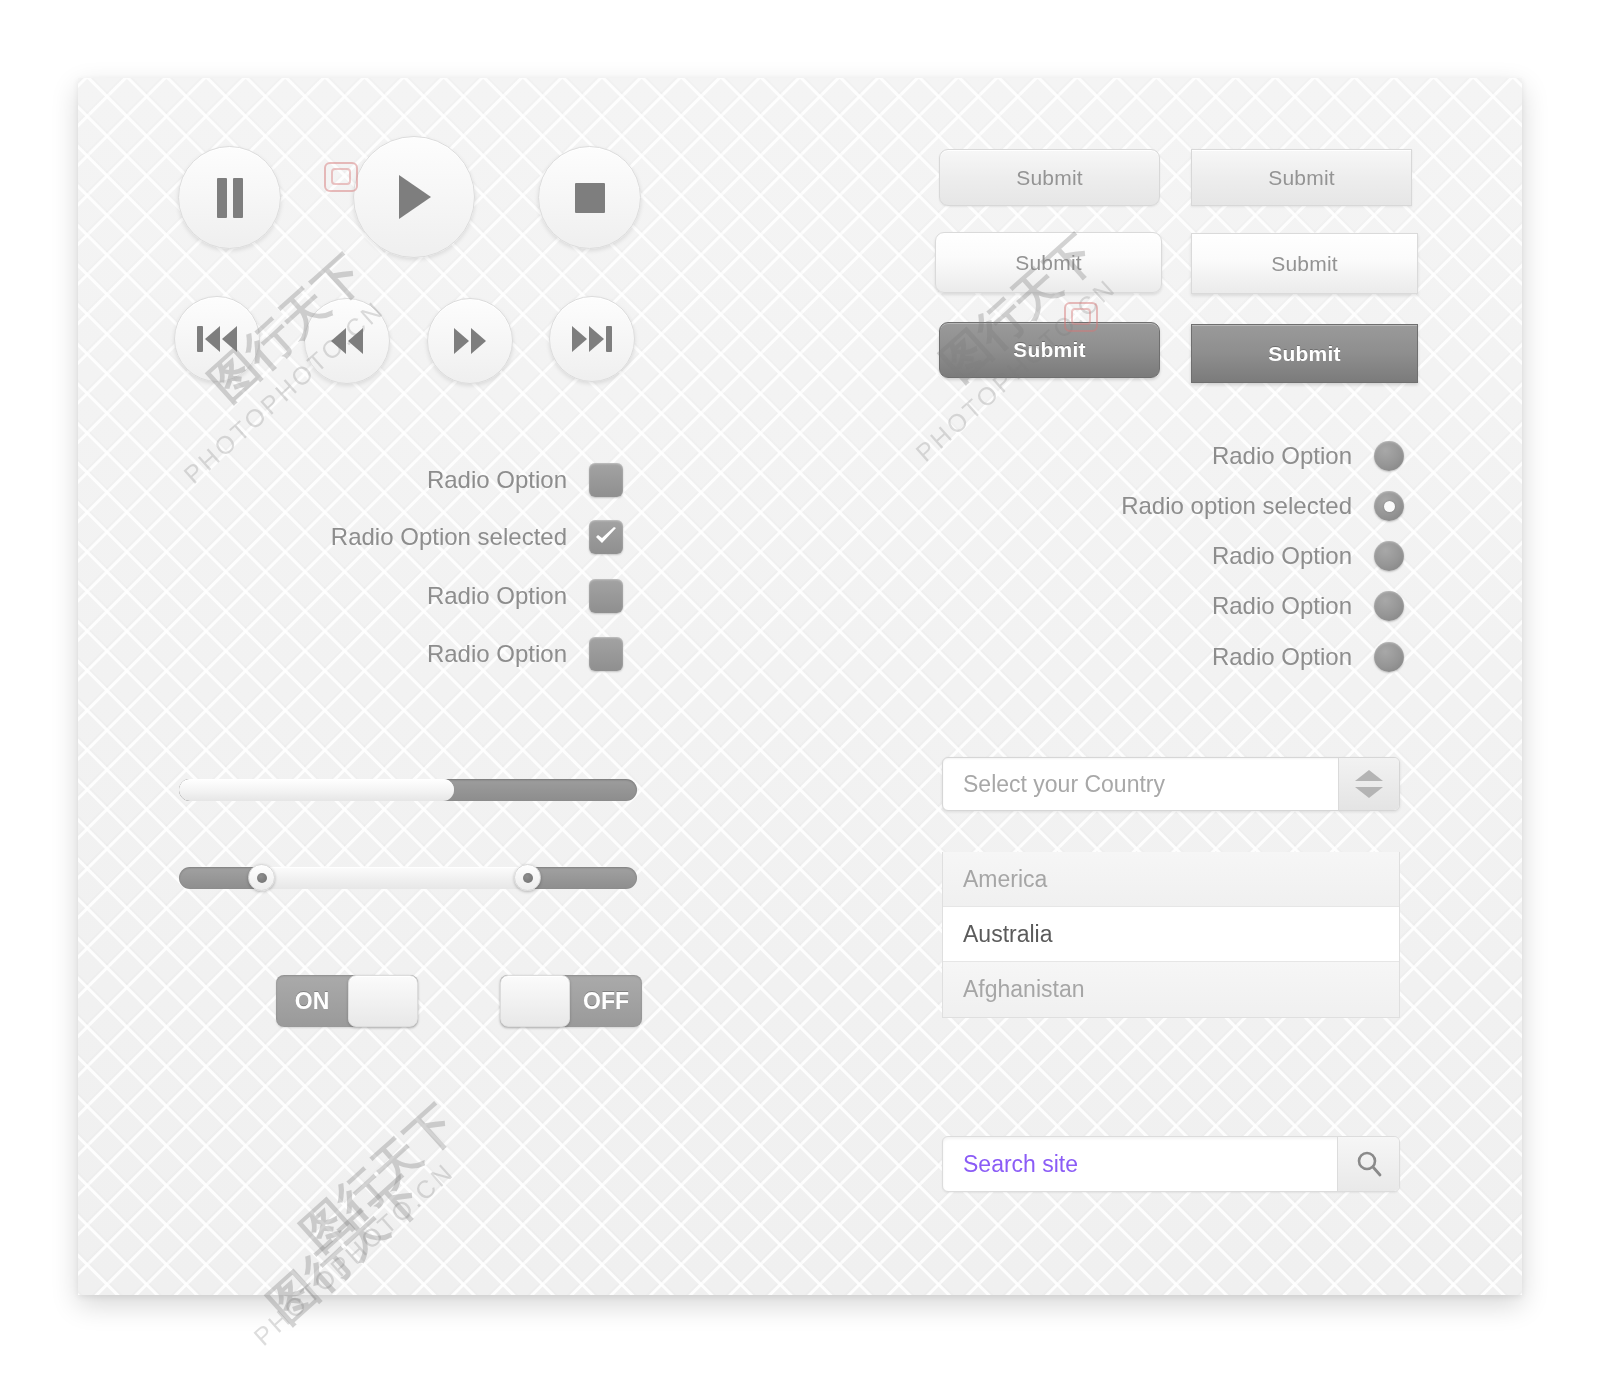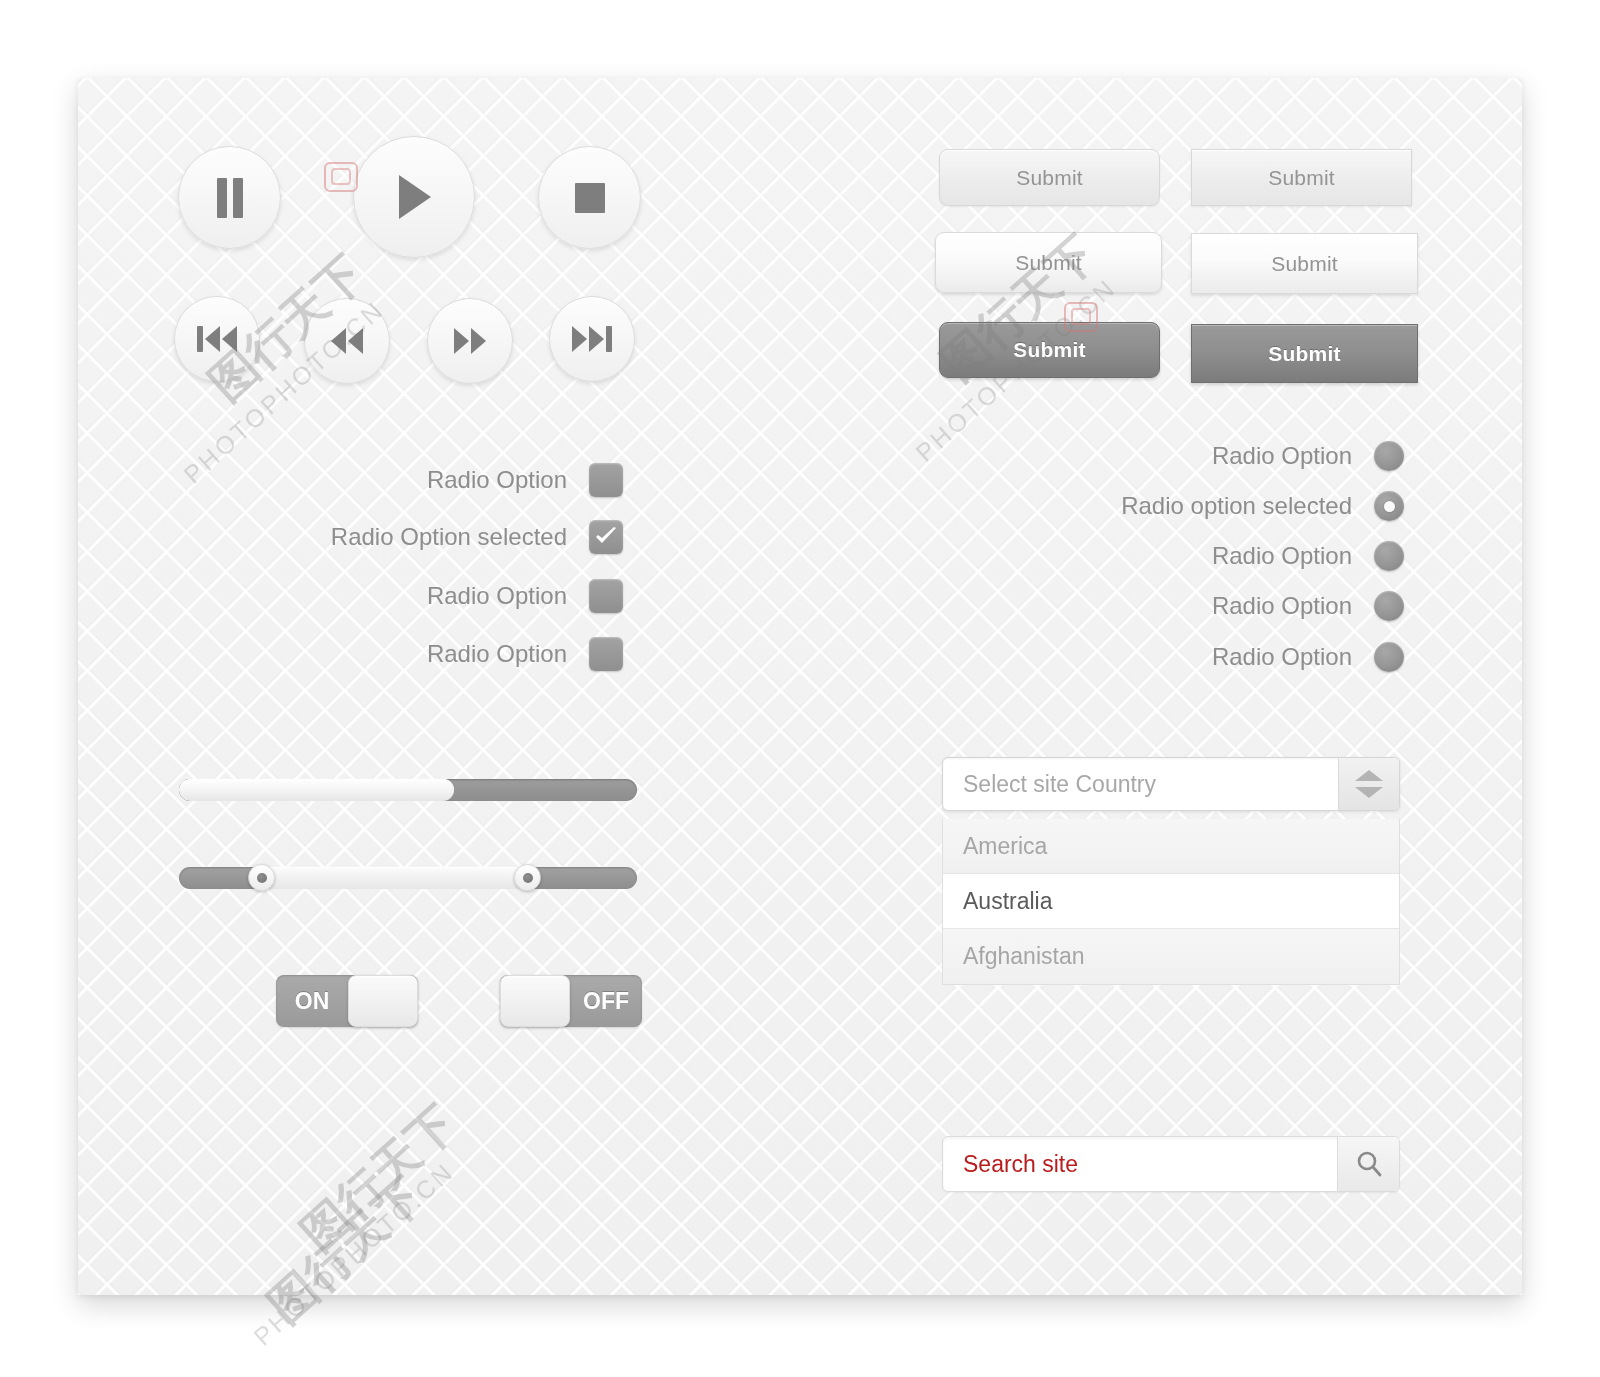--- a/index.html
+++ b/index.html
@@ -226,21 +226,21 @@
     left: 942px; top: 1136px;
     width: 458px; height: 56px;
     border: 1px solid #dcdcdc;
     border-radius: 6px;
     background: #ffffff;
     box-shadow: inset 0 2px 3px rgba(0,0,0,0.05), 0 1px 2px rgba(0,0,0,0.06);
     display: flex; align-items: center;
     box-sizing: border-box;
     overflow: hidden;
   }
-  #search-input-area { flex: 1; font-size: 23px; color: #b91c1c; padding-left: 20px; }
+  #search-input-area { flex: 1; font-size: 23px; color: #8b5cf6; padding-left: 20px; }
   #search-button {
     width: 61px; height: 100%;
     background: linear-gradient(#f6f6f6, #e9e9e9);
     border-left: 1px solid #dcdcdc;
     display: flex; align-items: center; justify-content: center;
   }
 
   
   #select-wrap {
     position: absolute;
@@ -476,32 +476,32 @@
     <span class="toggle-knob"></span>
   </div>
 
   <div class="toggle" style="left:422px;top:897px;">
     <span class="toggle-knob"></span>
     <span class="toggle-text">OFF</span>
   </div>
 
 
   <div id="select-wrap" style="left:864px;top:679px;">
-    <span id="select-value">Select site Country</span>
+    <span id="select-value">Select your Country</span>
     <span id="select-stepper">
       <svg width="30" height="13" viewBox="0 0 30 13">
         <path d="M15 1 L29 12 L1 12 Z" fill="#b4b4b4"></path>
       </svg>
       <svg width="30" height="13" viewBox="0 0 30 13">
         <path d="M15 12 L1 1 L29 1 Z" fill="#b4b4b4"></path>
       </svg>
     </span>
   </div>
 
-  <div id="dropdown-list" style="left:864px;top:741px;">
+  <div id="dropdown-list" style="left:864px;top:774px;">
     <div class="dd-item">America</div>
     <div class="dd-item selected">Australia</div>
     <div class="dd-item">Afghanistan</div>
   </div>
 
   <div id="search-wrap" style="left:864px;top:1058px;">
     <span id="search-input-area">Search site</span>
     <span id="search-button">
       <svg width="28" height="28" viewBox="0 0 28 28">
         <circle cx="12" cy="11" r="8" fill="none" stroke="#8a8a8a" stroke-width="2.6"></circle>

